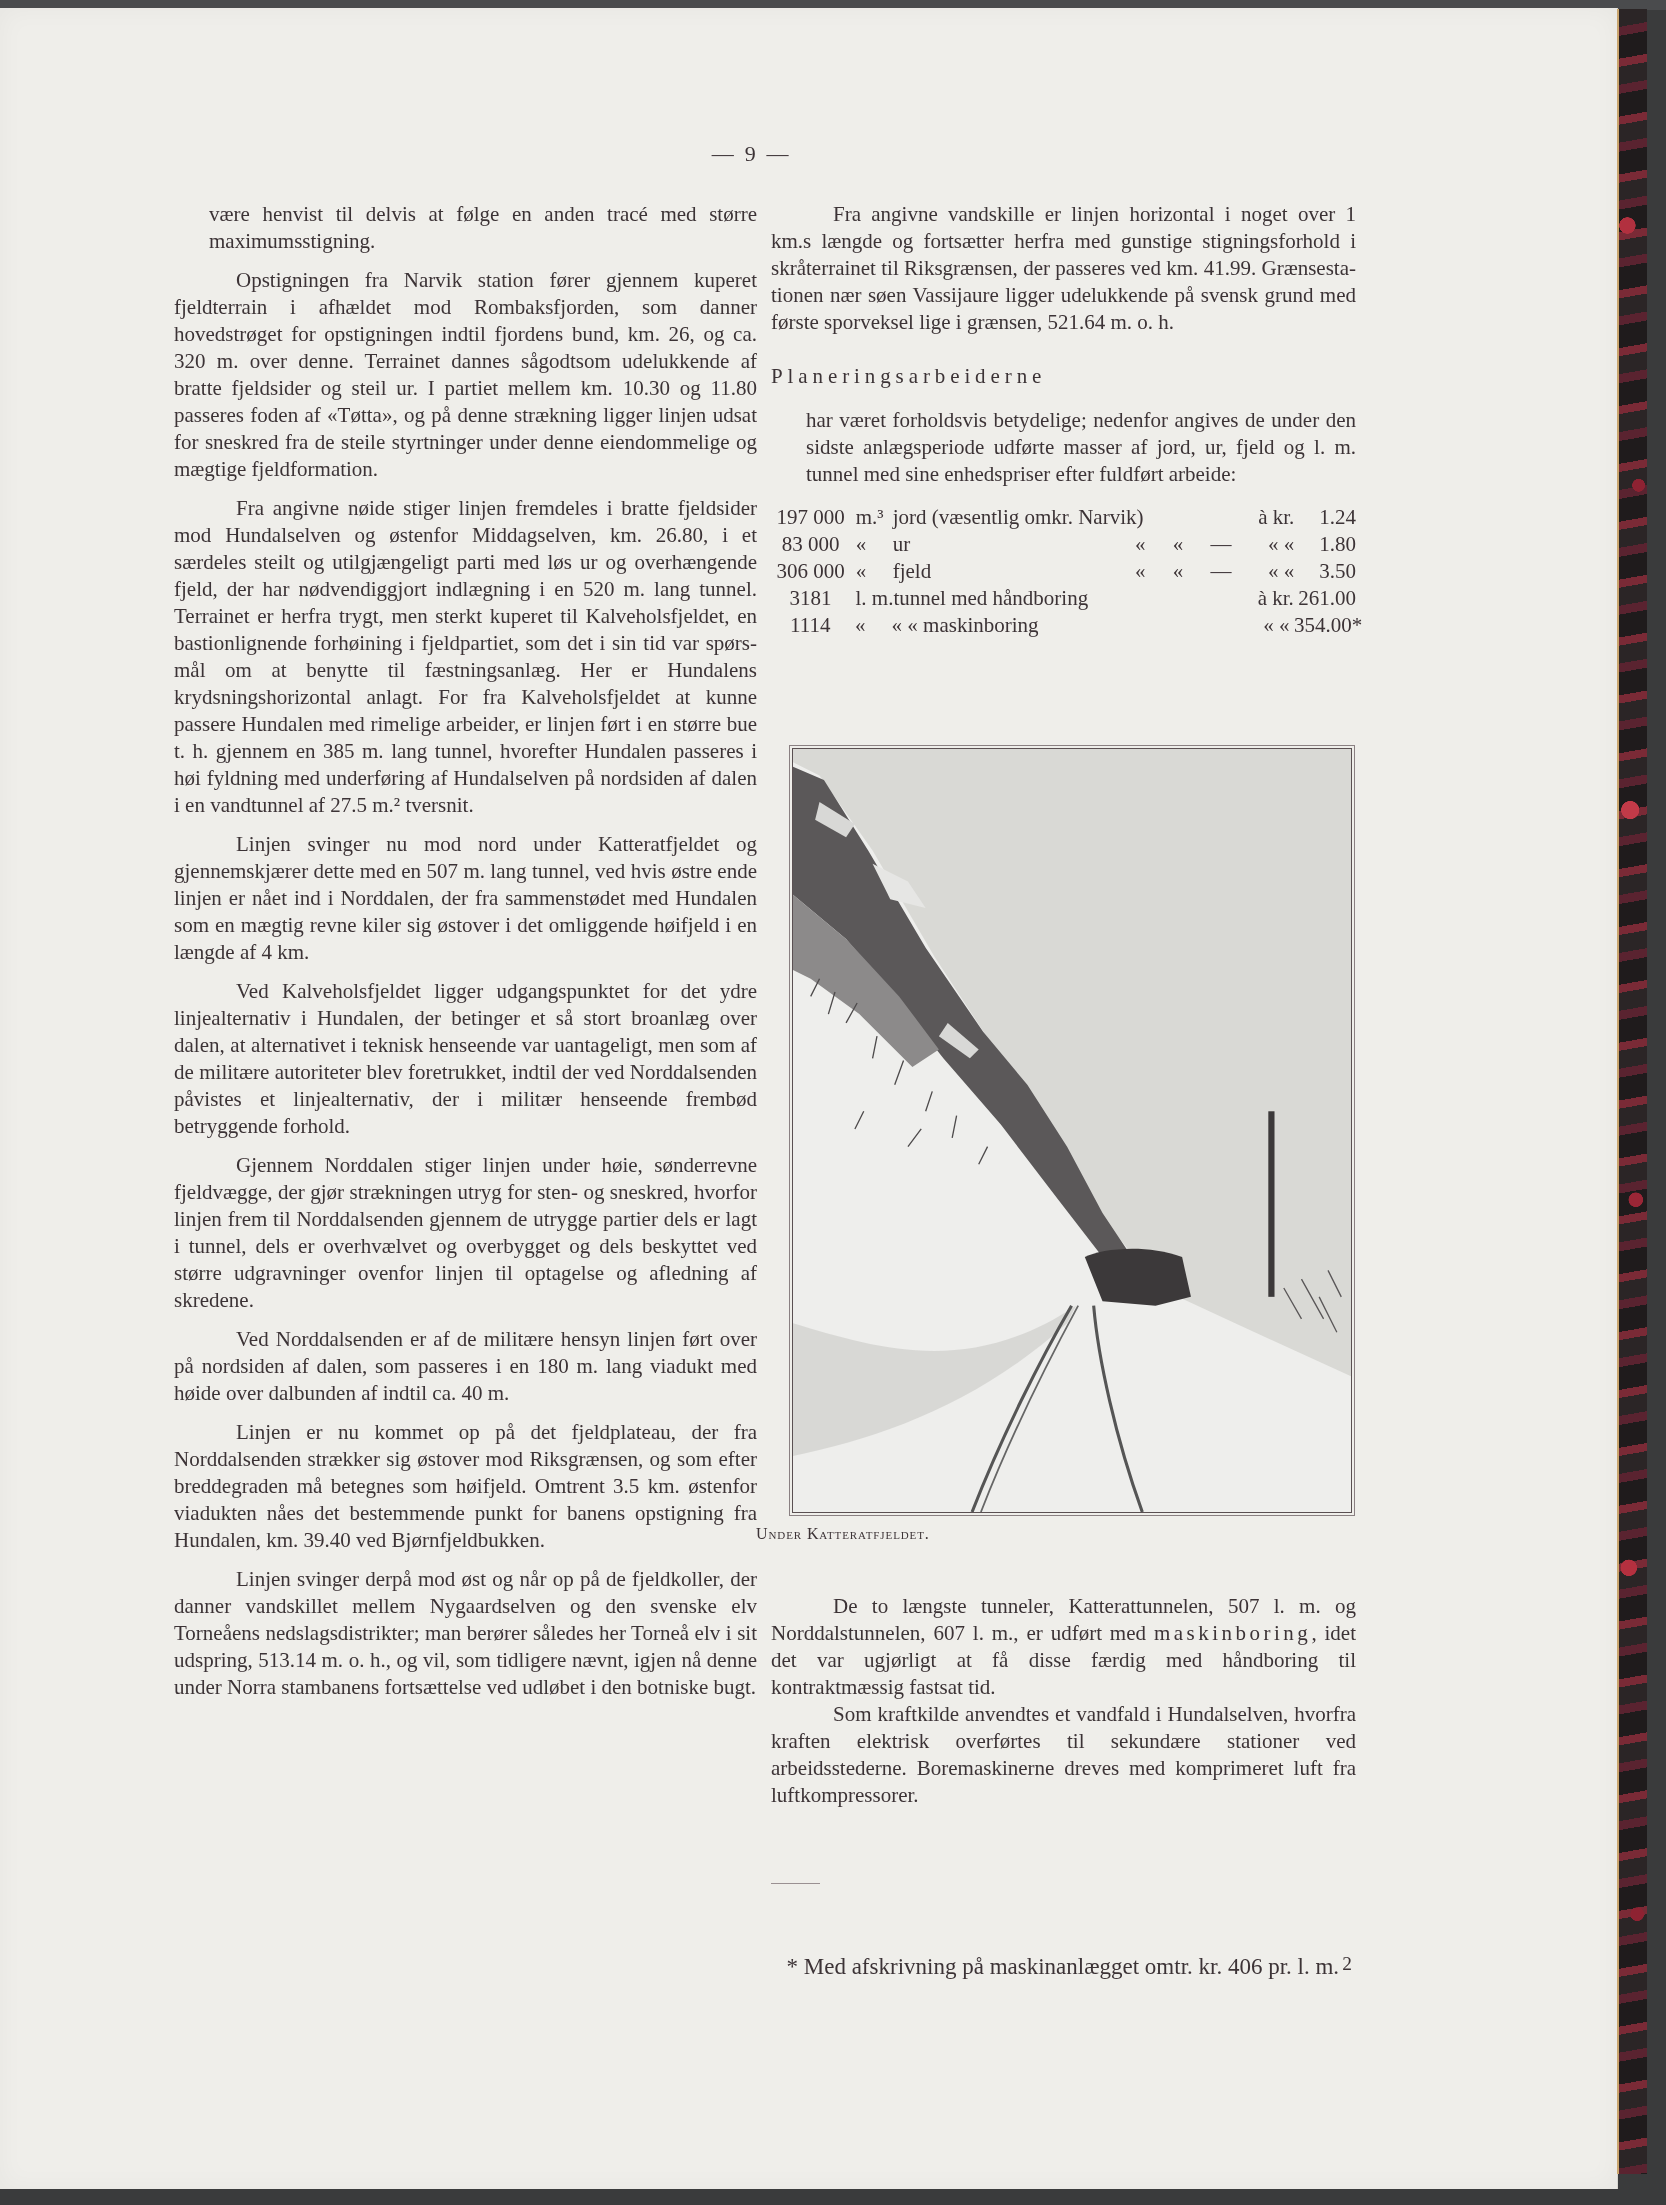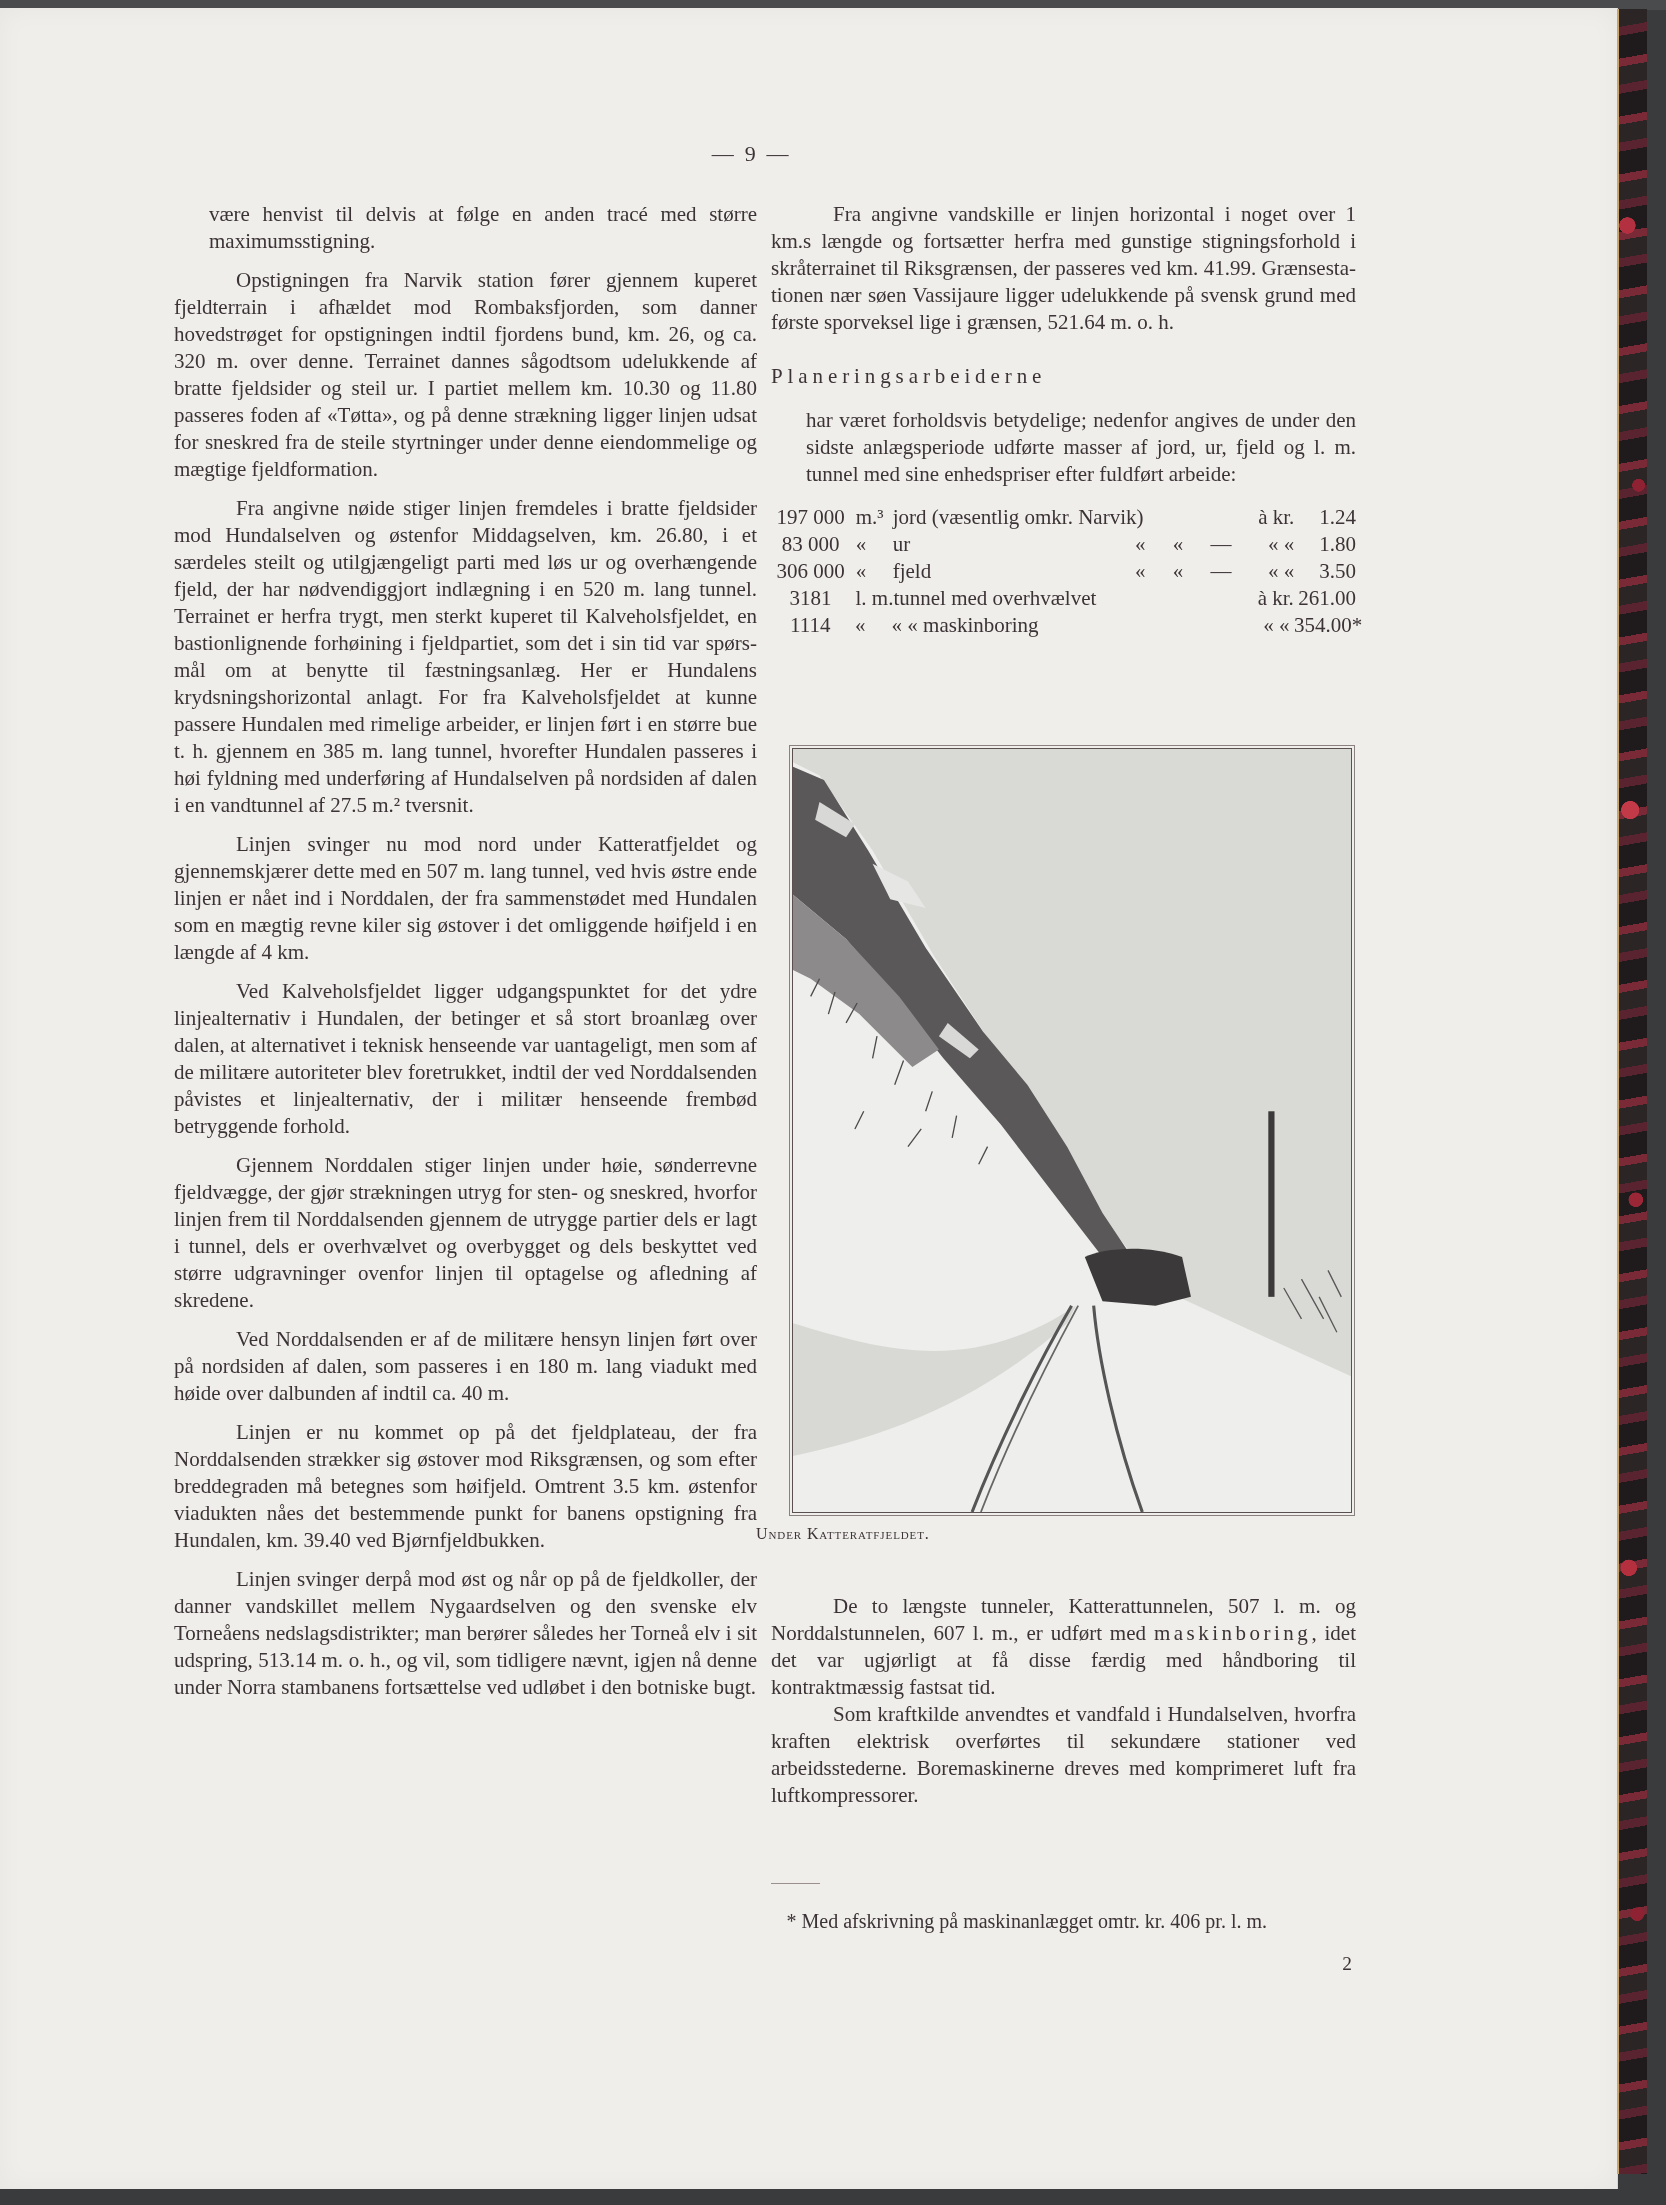--- a/index.html
+++ b/index.html
@@ -77,22 +77,22 @@
     }
     .col.right2 { position: absolute; left: 771px; top: 1593px; width: 585px;
       font-size: 21px; line-height: 27px; text-align: justify; }
     .col.right2 p { margin: 0; text-indent: 62px; }
     .spaced { letter-spacing: 3.5px; }
     .footnote-rule {
       position: absolute; left: 771px; top: 1883px; width: 49px; height: 0;
       border-top: 1.3px solid #9a9092;
     }
     .footnote {
-      position: absolute; left: 771px; top: 1911px; width: 585px;
-      font-size: 20px; line-height: 21px; text-align: justify;
+      position: absolute; left: 771px; top: 1956px; width: 585px;
+      font-size: 23px; line-height: 21px; text-align: justify;
     }
     .footnote p { margin: 0; text-indent: 15.5px; }
     .signature {
       position: absolute; left: 963px; top: 1953px; width: 389px; text-align: right;
       font-size: 19.4px; padding-right: 20px;
     }
   </style>
 </head>
 <body>
 
@@ -142,21 +142,21 @@
         <span class="c-desc">fjeld</span>
         <span class="c-q1">«</span>
         <span class="c-q2">«</span>
         <span class="c-dash">—</span>
         <span class="c-a">« «</span>
         <span class="c-price">3.50</span>
       </div>
       <div class="trow">
         <span class="c-qty">3181</span>
         <span class="c-unit">l. m.</span>
-        <span class="c-desc" style="width: 382px;">tunnel med overhvælvet</span>
+        <span class="c-desc" style="width: 382px;">tunnel med håndboring</span>
         <span class="c-a">à kr.</span>
         <span class="c-price">261.00</span>
       </div>
       <div class="trow">
         <span class="c-qty">1114</span>
         <span class="c-unit">«</span>
         <span class="c-desc" style="width: 382px;">« « maskinboring</span>
         <span class="c-a">« «</span>
         <span class="c-price">354.00*</span>
       </div>

